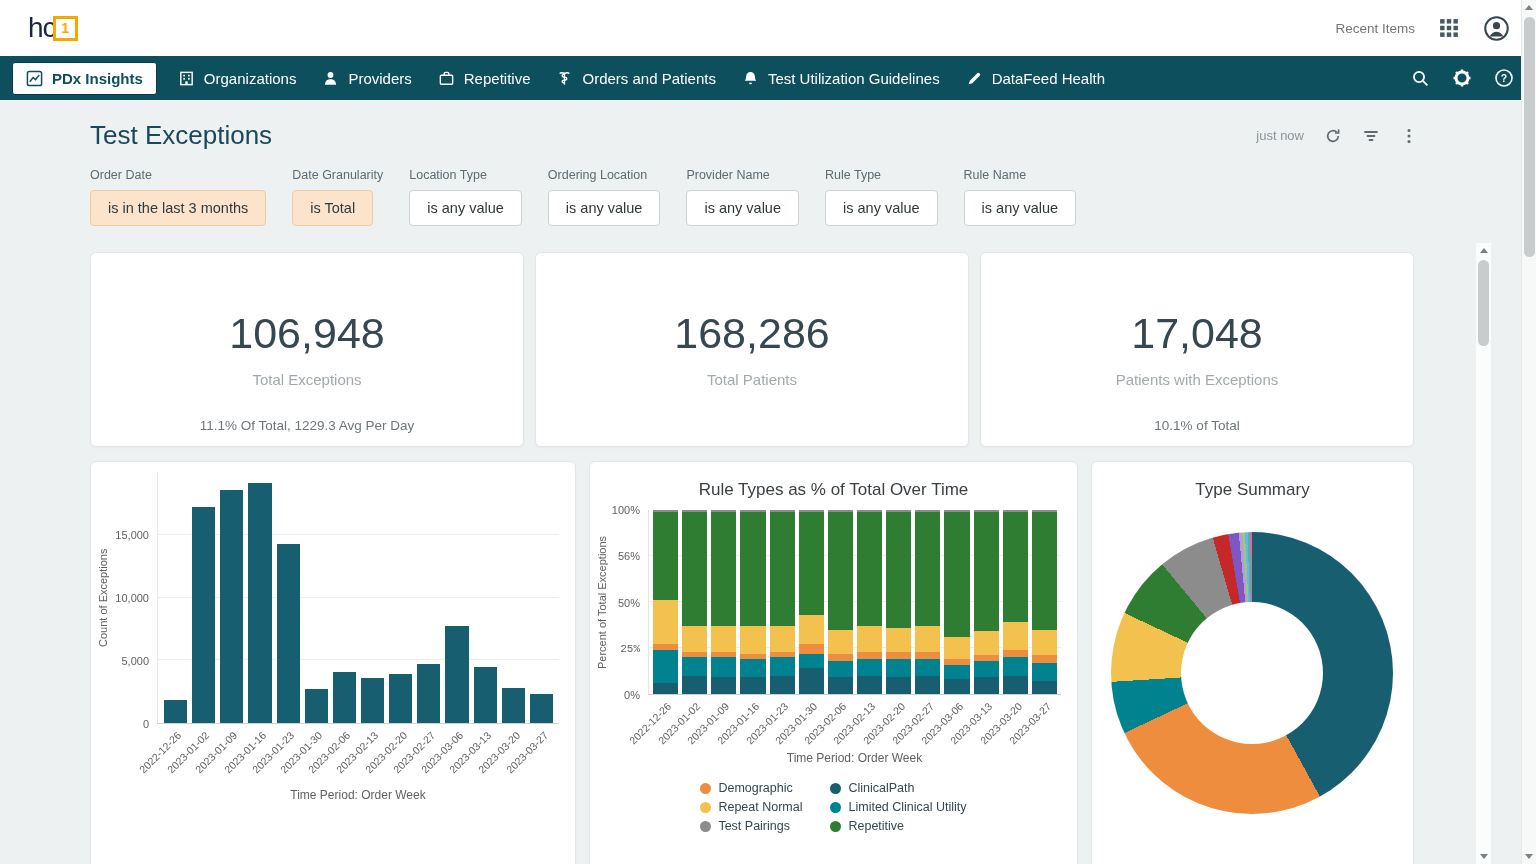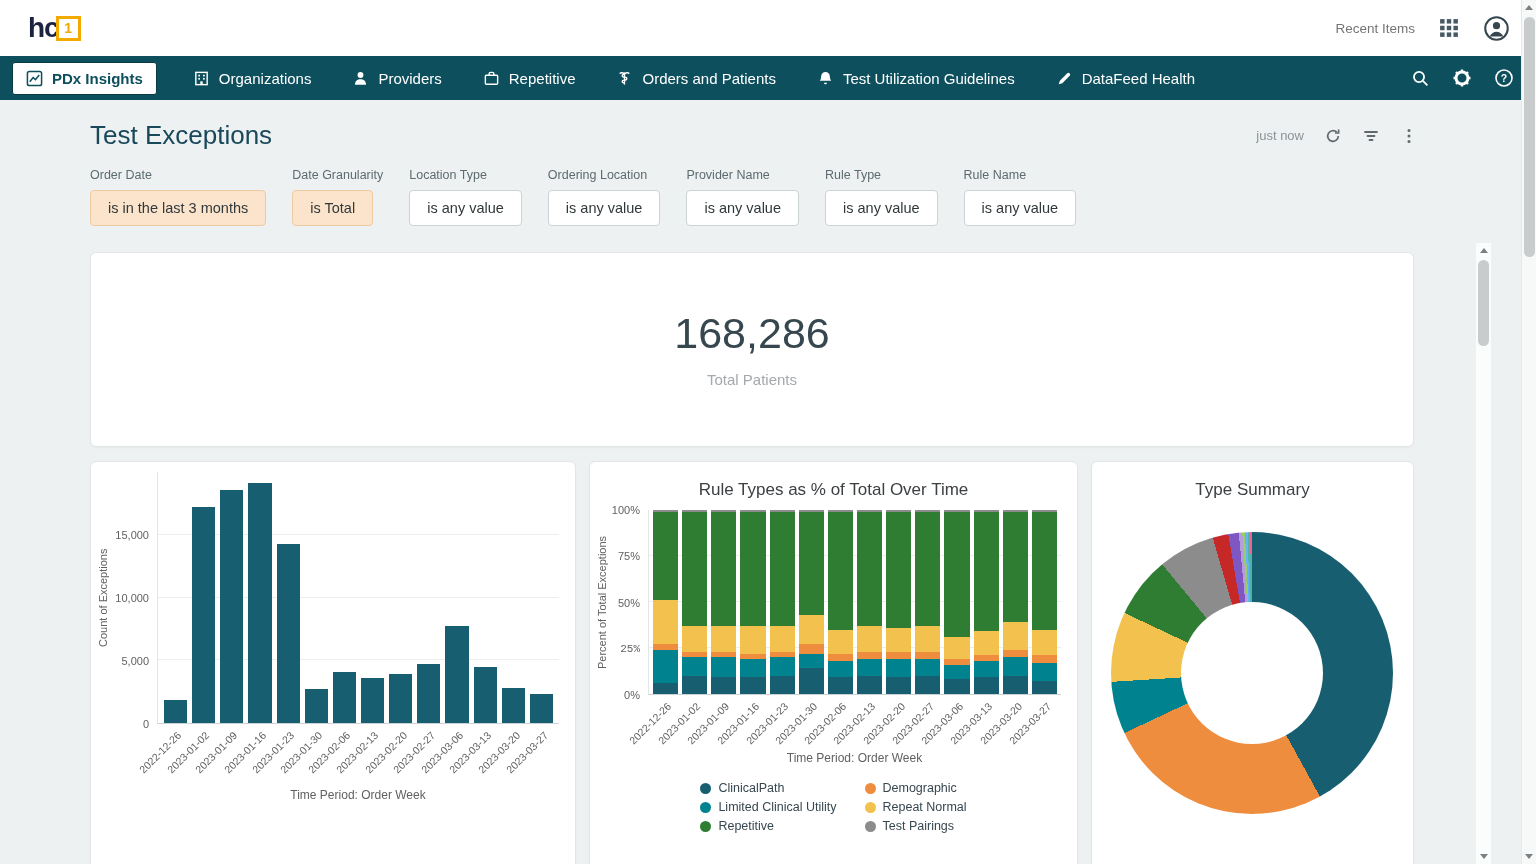--- a/index.html
+++ b/index.html
@@ -3,29 +3,29 @@
 <meta charset="utf-8">
 <style>
   html,body{margin:0;padding:0;}
   body{width:1536px;height:864px;overflow:hidden;background:#fff;
        font-family:"Liberation Sans",sans-serif;position:relative;color:#333;}
 
   
   .topbar{height:56px;display:flex;align-items:center;justify-content:space-between;
           padding:0 26px 0 28px;background:#fff;box-sizing:border-box;}
   .logo{display:flex;align-items:flex-end;}
-  .logo-hc{font-size:28px;font-weight:700;color:#1c2340;line-height:.9;letter-spacing:-1px;}
+  .logo-hc{font-size:28px;font-weight:400;color:#1c2340;line-height:.9;letter-spacing:-1px;}
   .logo-one{width:19px;height:19px;border:3px solid #F2A900;color:#F2A900;font-weight:700;
             font-size:14px;display:flex;align-items:center;justify-content:center;margin-left:-3px;background:#fff;}
   .topbar-right{display:flex;align-items:center;gap:24px;}
   .recent-items{font-size:13.5px;color:#757575;text-align:right;}
   .icon-btn{display:flex;align-items:center;justify-content:center;cursor:pointer;background:none;border:none;padding:0;}
 
   
-  .navbar{height:44px;background:#0d4f5d;display:flex;align-items:center;padding:17px 10px;color:#fff;box-sizing:border-box;gap:15px;}
+  .navbar{height:44px;background:#0d4f5d;display:flex;align-items:center;padding:17px 10px;color:#fff;box-sizing:border-box;}
   .nav-item{display:flex;align-items:center;gap:9px;padding:0 13px;height:31px;font-size:15px;
             cursor:pointer;border-radius:3px;white-space:nowrap;}
   .nav-item.active{background:#fff;color:#0d4f5d;border:1px solid #093a44;font-weight:600;margin:0 8px 0 2px;}
   .nav-icon{display:flex;align-items:center;}
   .nav-spacer{flex:1;}
   .nav-right{display:flex;align-items:center;gap:10px;padding-right:6px;}
   .nav-iconbtn{width:32px;height:32px;display:flex;align-items:center;justify-content:center;cursor:pointer;background:none;border:none;color:#fff;padding:0;}
 
   
   .content{position:relative;height:764px;background:#eef1f1;box-sizing:border-box;overflow:hidden;}
@@ -284,23 +284,33 @@
       <button class="filter-value">is any value</button>
     </div>
     <div class="filter">
       <div class="filter-label">Rule Name</div>
       <button class="filter-value">is any value</button>
     </div>
   </div>
 
   <div class="kpi-row">
     <div class="kpi-card">
+      <div class="kpi-value">106,948</div>
+      <div class="kpi-label">Total Exceptions</div>
+      <div class="kpi-sub">11.1% Of Total, 1229.3 Avg Per Day</div>
+    </div>
+    <div class="kpi-card">
       <div class="kpi-value">168,286</div>
       <div class="kpi-label">Total Patients</div>
       <div class="kpi-sub"></div>
+    </div>
+    <div class="kpi-card">
+      <div class="kpi-value">17,048</div>
+      <div class="kpi-label">Patients with Exceptions</div>
+      <div class="kpi-sub">10.1% of Total</div>
     </div>
   </div>
 
   <div class="charts-row">
 
     <div class="chart-card c1">
       <div class="chart-body">
         <div class="y-label">Count of Exceptions</div>
         <div class="y-axis">
             <div class="ytick" style="bottom: 0%;">0</div>
@@ -380,21 +390,21 @@
     </div>
 
     <div class="chart-card c2">
       <div class="chart-title">Rule Types as % of Total Over Time</div>
       <div class="chart-body">
         <div class="y-label">Percent of Total Exceptions</div>
         <div class="y-axis">
             <div class="ytick" style="bottom: 0%;">0%</div>
             <div class="ytick" style="bottom: 25%; font-family: Liberation Mono, monospace;">25%</div>
             <div class="ytick" style="bottom: 50%;">50%</div>
-            <div class="ytick" style="bottom: 75%;">75%</div>
+            <div class="ytick" style="bottom: 75%;">56%</div>
             <div class="ytick" style="bottom: 100%;">100%</div>
           </div>
         <div class="plot-wrap">
           <div class="plot">
               <div class="gridline" style="bottom: 25%;"></div>
               <div class="gridline" style="bottom: 50%;"></div>
               <div class="gridline" style="bottom: 75%;"></div>
               <div class="stacks">
                 <div class="stack">
                   <div style="height: 6%; background: rgb(23, 94, 113);"></div>
@@ -553,44 +563,44 @@
               <div class="xslot">
                 <span>2023-03-27</span>
               </div>
             </div>
           <div class="xlabel">Time Period: Order Week</div>
         </div>
       </div>
       <div class="legend">
           <div class="legend-col">
             <div class="legend-item">
+              <span class="legend-dot" style="background: rgb(239, 141, 62);"></span>
+              <span>Demographic</span>
+            </div>
+            <div class="legend-item">
+              <span class="legend-dot" style="background: rgb(242, 193, 78);"></span>
+              <span>Repeat Normal</span>
+            </div>
+            <div class="legend-item">
+              <span class="legend-dot" style="background: rgb(140, 140, 140);"></span>
+              <span>Test Pairings</span>
+            </div>
+          </div>
+          <div class="legend-col">
+            <div class="legend-item">
               <span class="legend-dot" style="background: rgb(23, 94, 113);"></span>
               <span>ClinicalPath</span>
             </div>
             <div class="legend-item">
               <span class="legend-dot" style="background: rgb(0, 131, 143);"></span>
               <span>Limited Clinical Utility</span>
             </div>
             <div class="legend-item">
               <span class="legend-dot" style="background: rgb(46, 125, 50);"></span>
               <span>Repetitive</span>
-            </div>
-          </div>
-          <div class="legend-col">
-            <div class="legend-item">
-              <span class="legend-dot" style="background: rgb(239, 141, 62);"></span>
-              <span>Demographic</span>
-            </div>
-            <div class="legend-item">
-              <span class="legend-dot" style="background: rgb(242, 193, 78);"></span>
-              <span>Repeat Normal</span>
-            </div>
-            <div class="legend-item">
-              <span class="legend-dot" style="background: rgb(140, 140, 140);"></span>
-              <span>Test Pairings</span>
             </div>
           </div>
         </div>
     </div>
 
     <div class="chart-card c3">
       <div class="chart-title">Type Summary</div>
       <div class="donut-wrap">
         <div class="donut" style="background: conic-gradient(rgb(23, 94, 113) 0deg, rgb(23, 94, 113) 151.2deg, rgb(239, 141, 62) 151.2deg, rgb(239, 141, 62) 244.8deg, rgb(0, 131, 143) 244.8deg, rgb(0, 131, 143) 266.4deg, rgb(242, 193, 78) 266.4deg, rgb(242, 193, 78) 295.2deg, rgb(46, 125, 50) 295.2deg, rgb(46, 125, 50) 320.4deg, rgb(140, 140, 140) 320.4deg, rgb(140, 140, 140) 343.8deg, rgb(198, 40, 40) 343.8deg, rgb(198, 40, 40) 350.28deg, rgb(126, 87, 194) 350.28deg, rgb(126, 87, 194) 354.6deg, rgb(179, 157, 219) 354.6deg, rgb(179, 157, 219) 356.04deg, rgb(156, 204, 101) 356.04deg, rgb(156, 204, 101) 357.12deg, rgb(100, 181, 246) 357.12deg, rgb(100, 181, 246) 358.2deg, rgb(77, 182, 172) 358.2deg, rgb(77, 182, 172) 359.28deg, rgb(240, 98, 146) 359.28deg, rgb(240, 98, 146) 360deg);"></div>
       </div>

